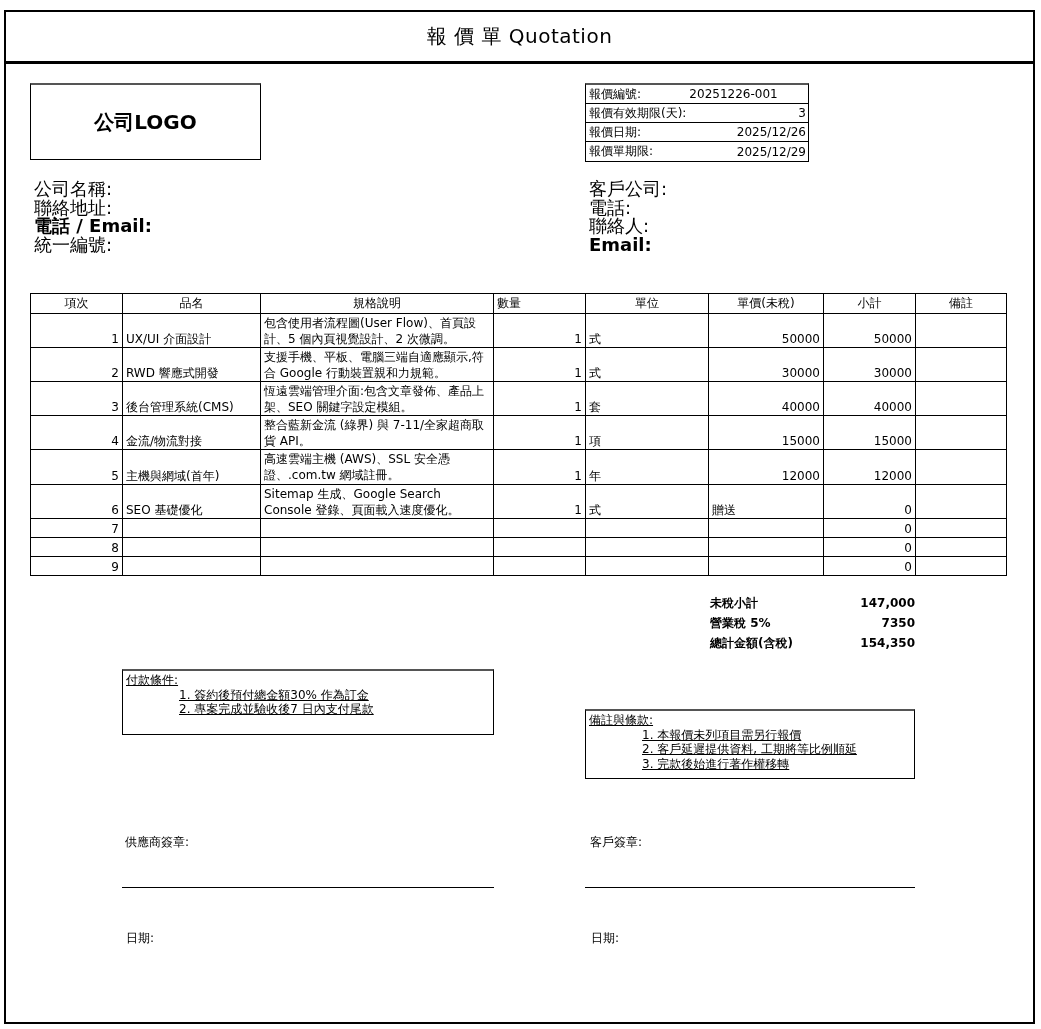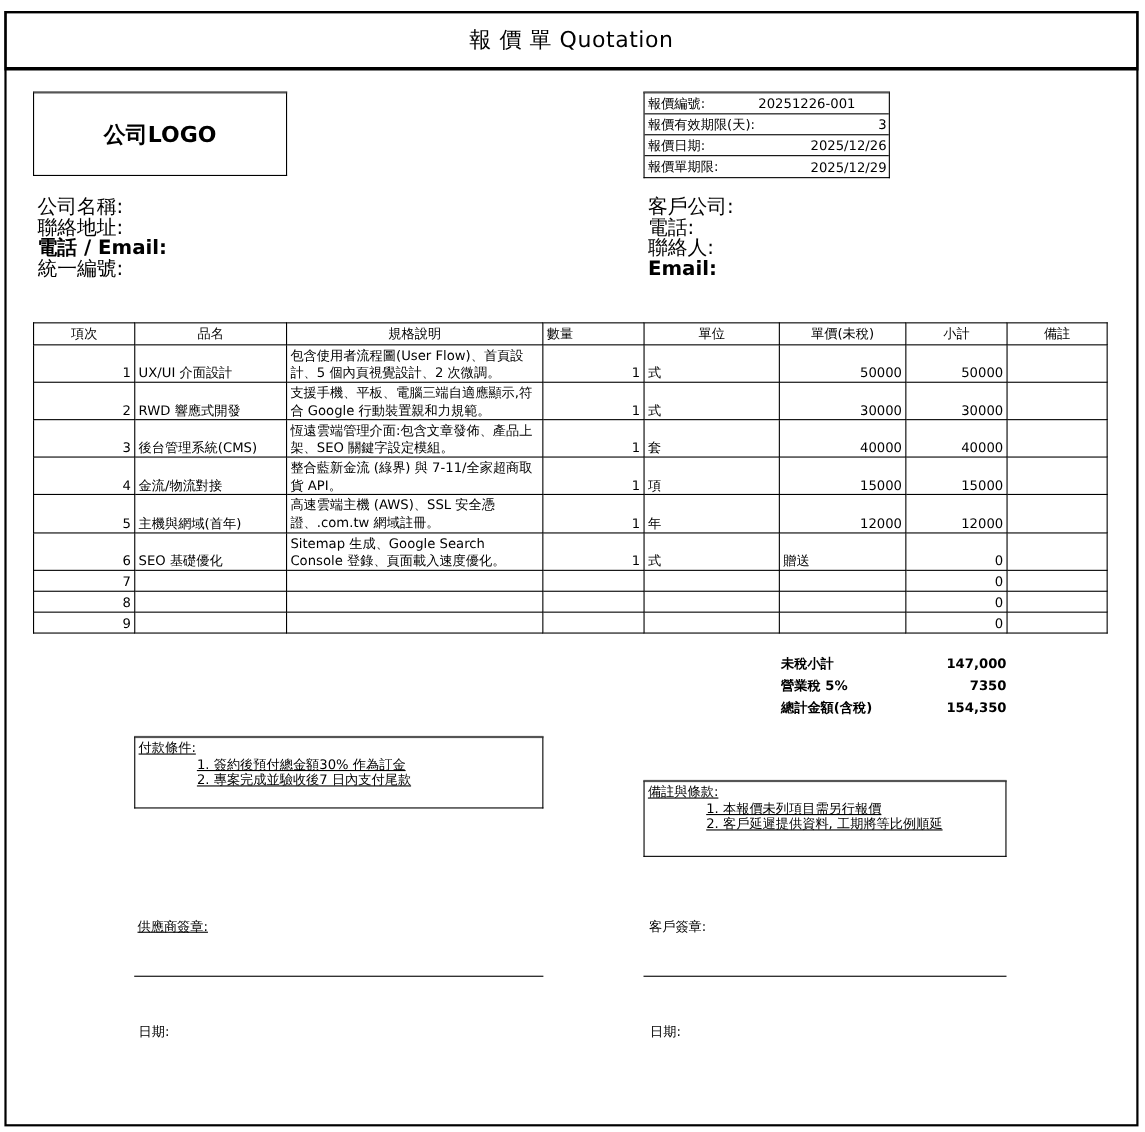--- a/index.html
+++ b/index.html
@@ -206,21 +206,22 @@
 <div class="abs terms-box" style="left:122px; top:669px; width:372px; height:66px;">
   <div>付款條件:</div>
   <div class="item">1. 簽約後預付總金額30% 作為訂金</div>
   <div class="item">2. 專案完成並驗收後7 日內支付尾款</div>
 </div>
 
 <div class="abs terms-box" style="left:585px; top:709px; width:330px; height:70px;">
   <div>備註與條款:</div>
   <div class="item">1. 本報價未列項目需另行報價</div>
   <div class="item">2. 客戶延遲提供資料, 工期將等比例順延</div>
-</div>
-
-<div class="abs sig-label" style="left:125px; top:834px;text-decoration:underline;">供應商簽章:</div>
+  <div class="item">3. 完款後始進行著作權移轉</div>
+</div>
+
+<div class="abs sig-label" style="left:125px; top:834px;">供應商簽章:</div>
 <div class="abs sig-line" style="left:122px; top:887px; width:372px;"></div>
 <div class="abs sig-label" style="left:126px; top:930px;">日期:</div>
 
 <div class="abs sig-label" style="left:590px; top:834px;">客戶簽章:</div>
 <div class="abs sig-line" style="left:585px; top:887px; width:330px;"></div>
 <div class="abs sig-label" style="left:591px; top:930px;">日期:</div>
 
 </body></html>

